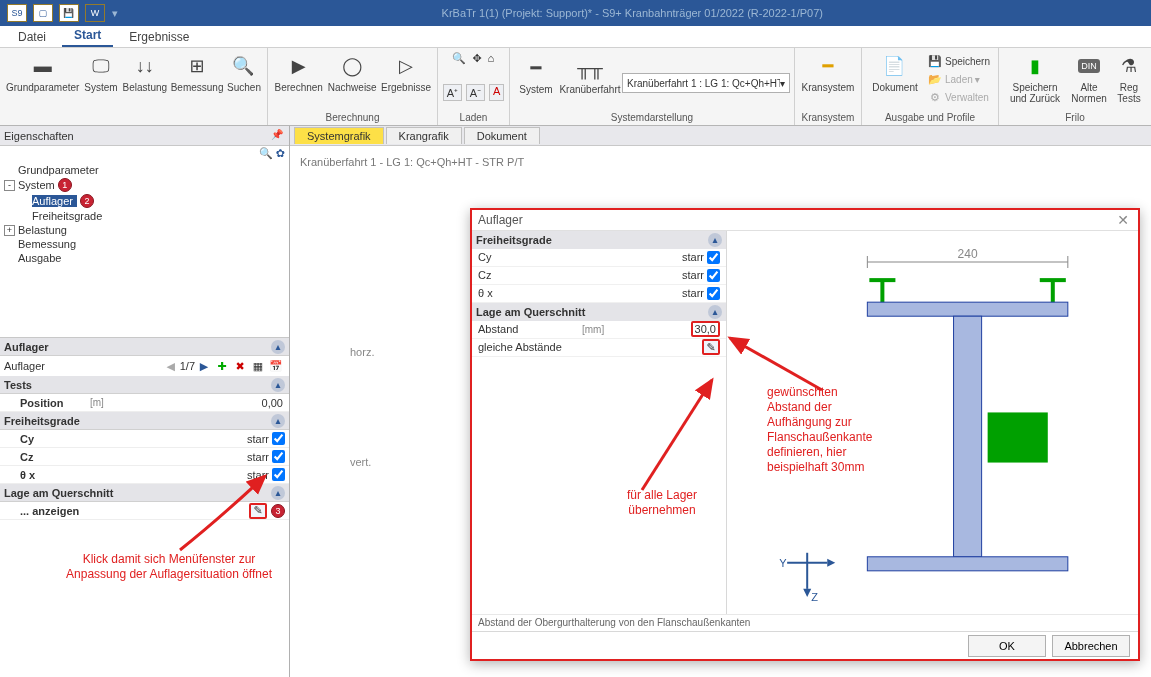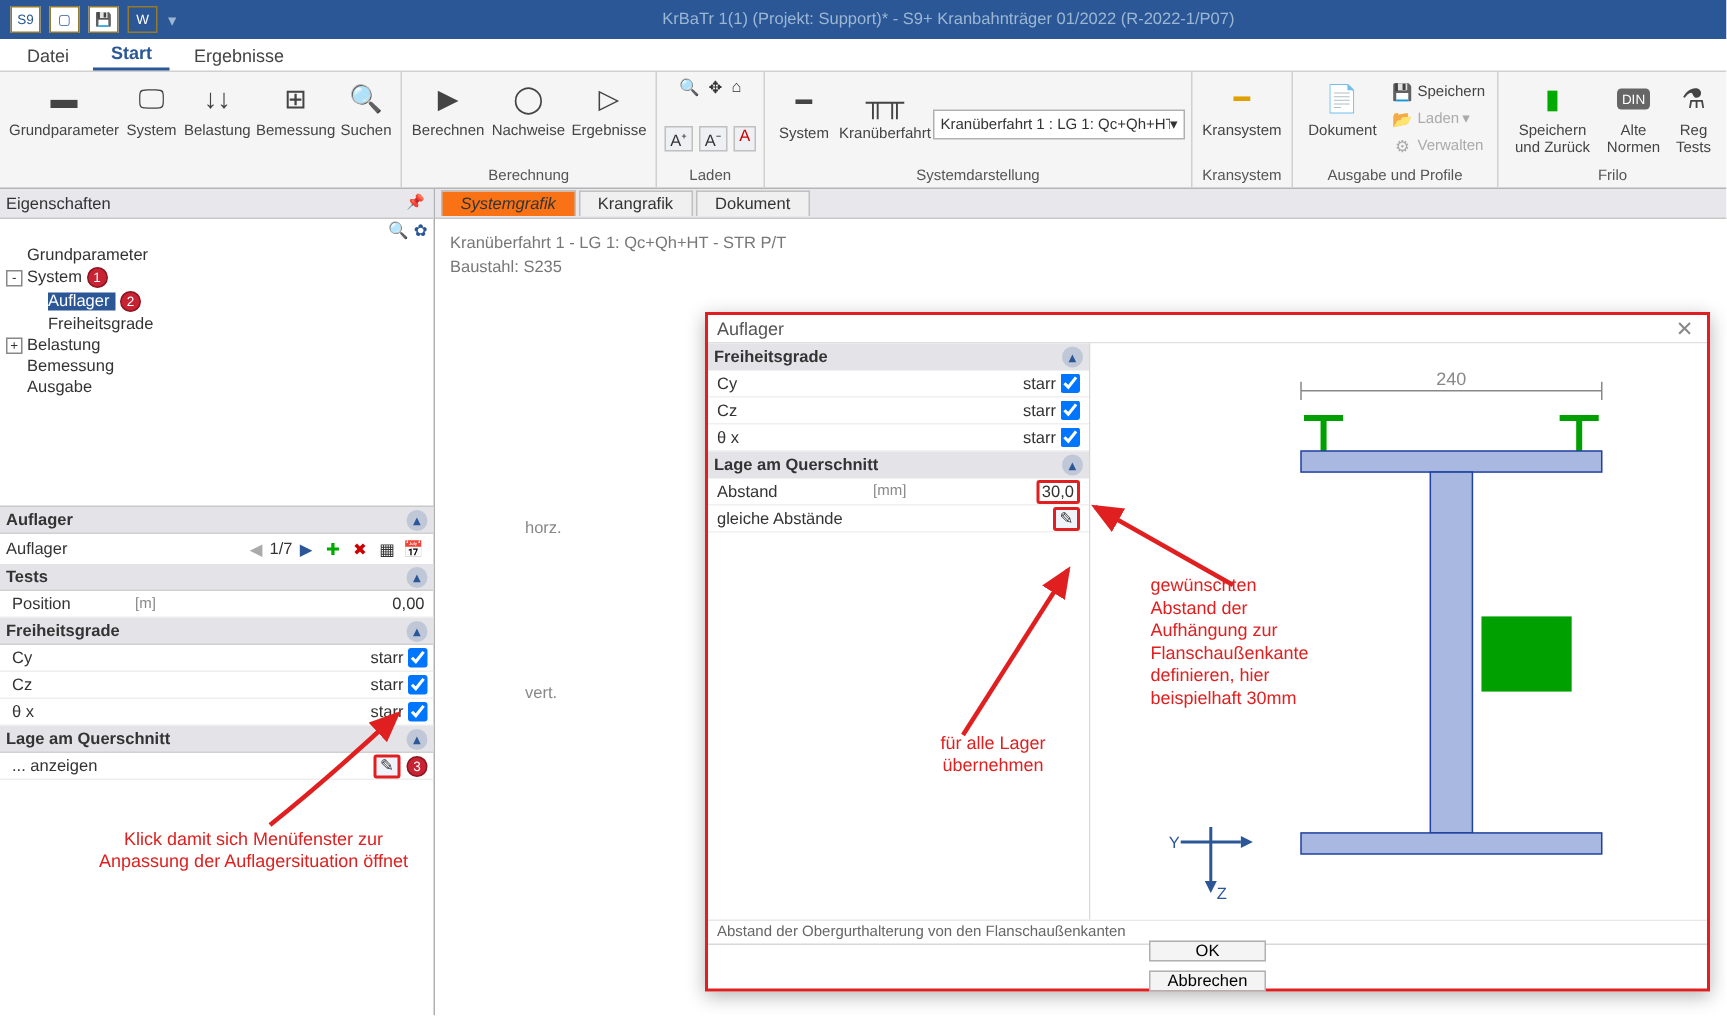--- a/index.html
+++ b/index.html
@@ -40,53 +40,53 @@
 .tree .indent2 { padding-left: 28px; }
 .tree .exp { width: 11px; height: 11px; border: 1px solid #888; font-size: 9px; line-height: 9px; text-align: center; margin-right: 3px; background: #fff; }
 .tree .selected { background: #2b5797; color: #fff; padding-right: 4px; }
 .badge-circle { width: 14px; height: 14px; border-radius: 50%; background: #c82333; color: #fff; font-size: 9px; display: inline-flex; align-items: center; justify-content: center; margin-left: 3px; border: 1px solid #8a1520; }
 
 
 .propgrid { border-top: 1px solid #c8c8c8; font-size: 11px; }
 .propgrid .section-hdr { background: #e4e4e8; height: 18px; display: flex; align-items: center; justify-content: space-between; padding: 0 4px; font-weight: 600; border-bottom: 1px solid #d0d0d0; }
 .propgrid .section-hdr .collapse-icon { width: 14px; height: 14px; border-radius: 50%; background: #c0c8d8; display: inline-flex; align-items: center; justify-content: center; font-size: 9px; color: #2b5797; }
 .propgrid .row { display: flex; height: 18px; border-bottom: 1px solid #eee; align-items: center; }
-.propgrid .row .k { width: 90px; padding-left: 8px; }
+.propgrid .row .k { width: 90px; padding-left: 20px; font-weight: bold; }
 .propgrid .row .u { width: 40px; color: #888; font-size: 10px; }
 .propgrid .row .v { flex: 1; text-align: right; padding-right: 6px; }
 .propgrid .row .vchk { flex: 1; text-align: right; padding-right: 4px; display: flex; justify-content: flex-end; align-items: center; }
 .propgrid .row .vchk input { margin-left: 3px; }
 .navrow { display: flex; align-items: center; height: 20px; padding: 0 4px; }
 .navrow .sp { flex: 1; }
 .navrow .nbtn { width: 16px; height: 16px; margin: 0 1px; display: inline-flex; align-items: center; justify-content: center; cursor: pointer; font-size: 11px; }
 .editbtn { width: 18px; height: 16px; border: 1px solid #3060a0; background: #f0f4fa; cursor: pointer; display: inline-flex; align-items: center; justify-content: center; font-size: 11px; }
 
 
 .main-panel { flex: 1; display: flex; flex-direction: column; background: #fff; }
 .doc-tabs { height: 20px; background: #e8e8ec; display: flex; align-items: center; padding-left: 4px; border-bottom: 1px solid #c8c8c8; }
 .doc-tabs .dtab { padding: 2px 12px; border: 1px solid #c0c0c0; border-bottom: none; margin-right: 2px; font-size: 11px; cursor: pointer; background: #f0f0f0; }
-.doc-tabs .dtab.active { background: #f97316; font-weight: 500; font-style: italic; }
+.doc-tabs .dtab.active { background: #fde047; font-weight: 500; }
 .doc-body { flex: 1; position: relative; padding: 8px 10px; }
 .doc-header { color: #777; font-size: 11px; line-height: 16px; margin-bottom: 6px; }
 .axis-label { position: absolute; color: #888; font-size: 11px; }
 
 
 .dialog { position: absolute; left: 470px; top: 208px; width: 670px; height: 453px; background: #fff; border: 2px solid #e02020; box-shadow: 0 3px 12px rgba(0,0,0,.3); display: flex; flex-direction: column; }
 .dlg-title { height: 24px; display: flex; align-items: center; justify-content: space-between; padding: 0 6px; font-size: 12px; color: #555; border-bottom: 1px solid #e0e0e0; }
 .dlg-close { width: 18px; height: 18px; cursor: pointer; display: flex; align-items: center; justify-content: center; color: #888; font-size: 14px; }
 .dlg-body { flex: 1; display: flex; }
 .dlg-props { width: 255px; border-right: 1px solid #d8d8d8; font-size: 11px; }
 .dlg-props .section-hdr { background: #e4e4e8; height: 18px; display: flex; align-items: center; justify-content: space-between; padding: 0 4px; font-weight: 600; }
 .dlg-props .row { display: flex; height: 18px; align-items: center; border-bottom: 1px solid #f0f0f0; }
 .dlg-props .row .k { width: 110px; padding-left: 6px; }
 .dlg-props .row .u { width: 40px; color: #888; font-size: 10px; }
 .dlg-props .row .v { flex: 1; text-align: right; padding-right: 6px; }
 .dlg-graphic { flex: 1; position: relative; background: #fff; }
 .hl-red { border: 2px solid #e02020; border-radius: 2px; padding: 0 2px; }
-.dlg-footer { height: 32px; border-top: 1px solid #d8d8d8; display: flex; align-items: center; justify-content: flex-end; padding: 0 8px; gap: 6px; flex-direction: column; }
+.dlg-footer { height: 32px; border-top: 1px solid #d8d8d8; display: flex; align-items: center; justify-content: flex-end; padding: 0 8px; gap: 6px; }
 .dlg-status { height: 20px; padding: 2px 6px; font-size: 10px; color: #666; border-top: 1px solid #e8e8e8; }
 .btn { width: 78px; height: 22px; border: 1px solid #b0b0b0; background: #f4f4f4; cursor: pointer; font-size: 11px; }
 
 
 .ann-text { position: absolute; color: #e02020; font-size: 12px; line-height: 15px; }
 .arrow-svg { position: absolute; pointer-events: none; }
 
 
 .glyph { background: #eef0f4; border: 1px solid #c0c0c0; }
 </style>
@@ -359,21 +359,20 @@
 
   <div class="main-panel">
     <div class="doc-tabs">
       <div class="dtab active">Systemgrafik</div>
       <div class="dtab">Krangrafik</div>
       <div class="dtab">Dokument</div>
     </div>
     <div class="doc-body">
       <div class="doc-header">
         <div>Kranüberfahrt 1 - LG 1: Qc+Qh+HT - STR P/T</div>
-        <div>Baustahl: S235</div>
       </div>
       <div class="axis-label" style="left:60px;top:200px">horz.</div>
       <div class="axis-label" style="left:60px;top:310px">vert.</div>
     </div>
   </div>
 </div>
 
 <div class="dialog">
   <div class="dlg-title">
     <span>Auflager</span>

